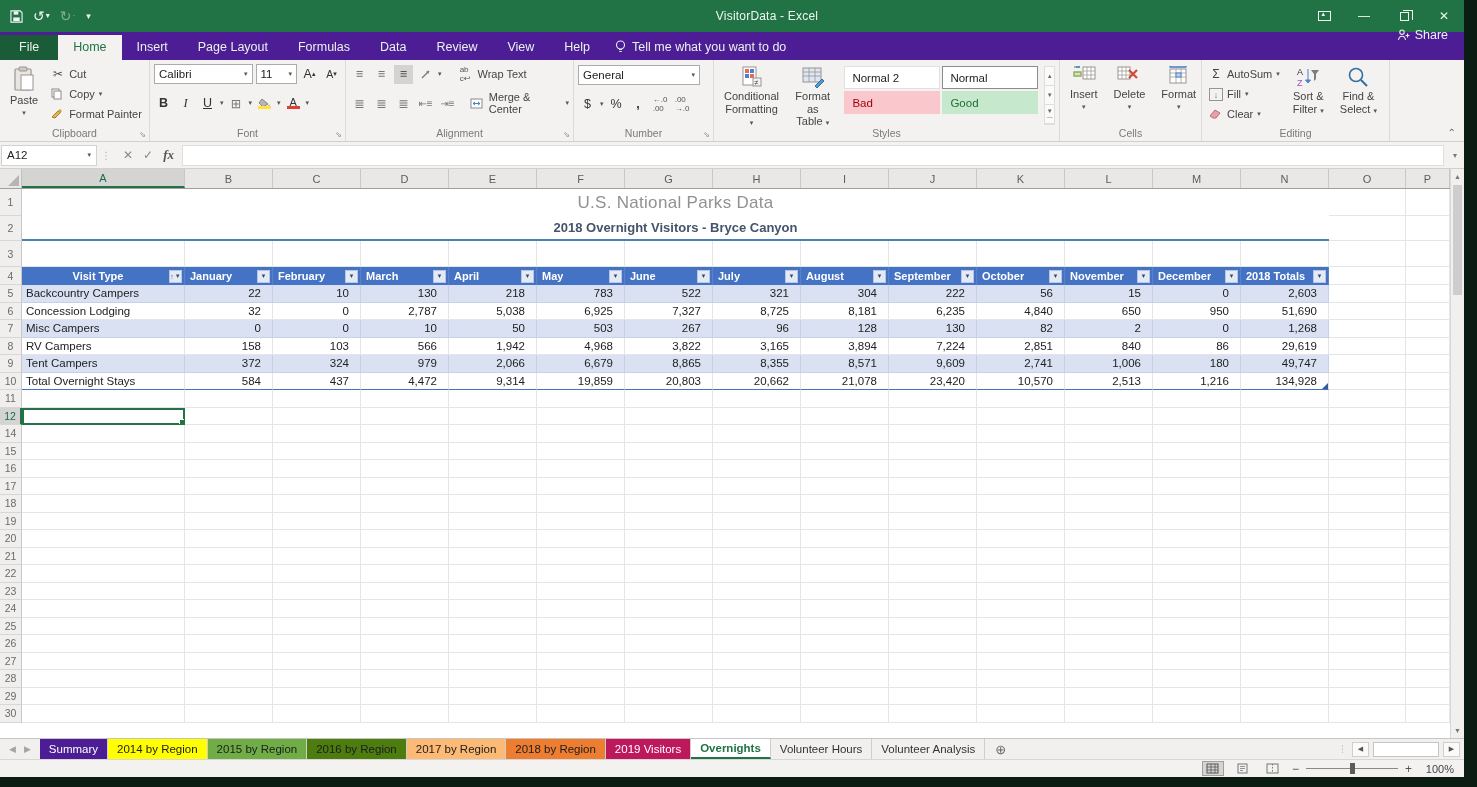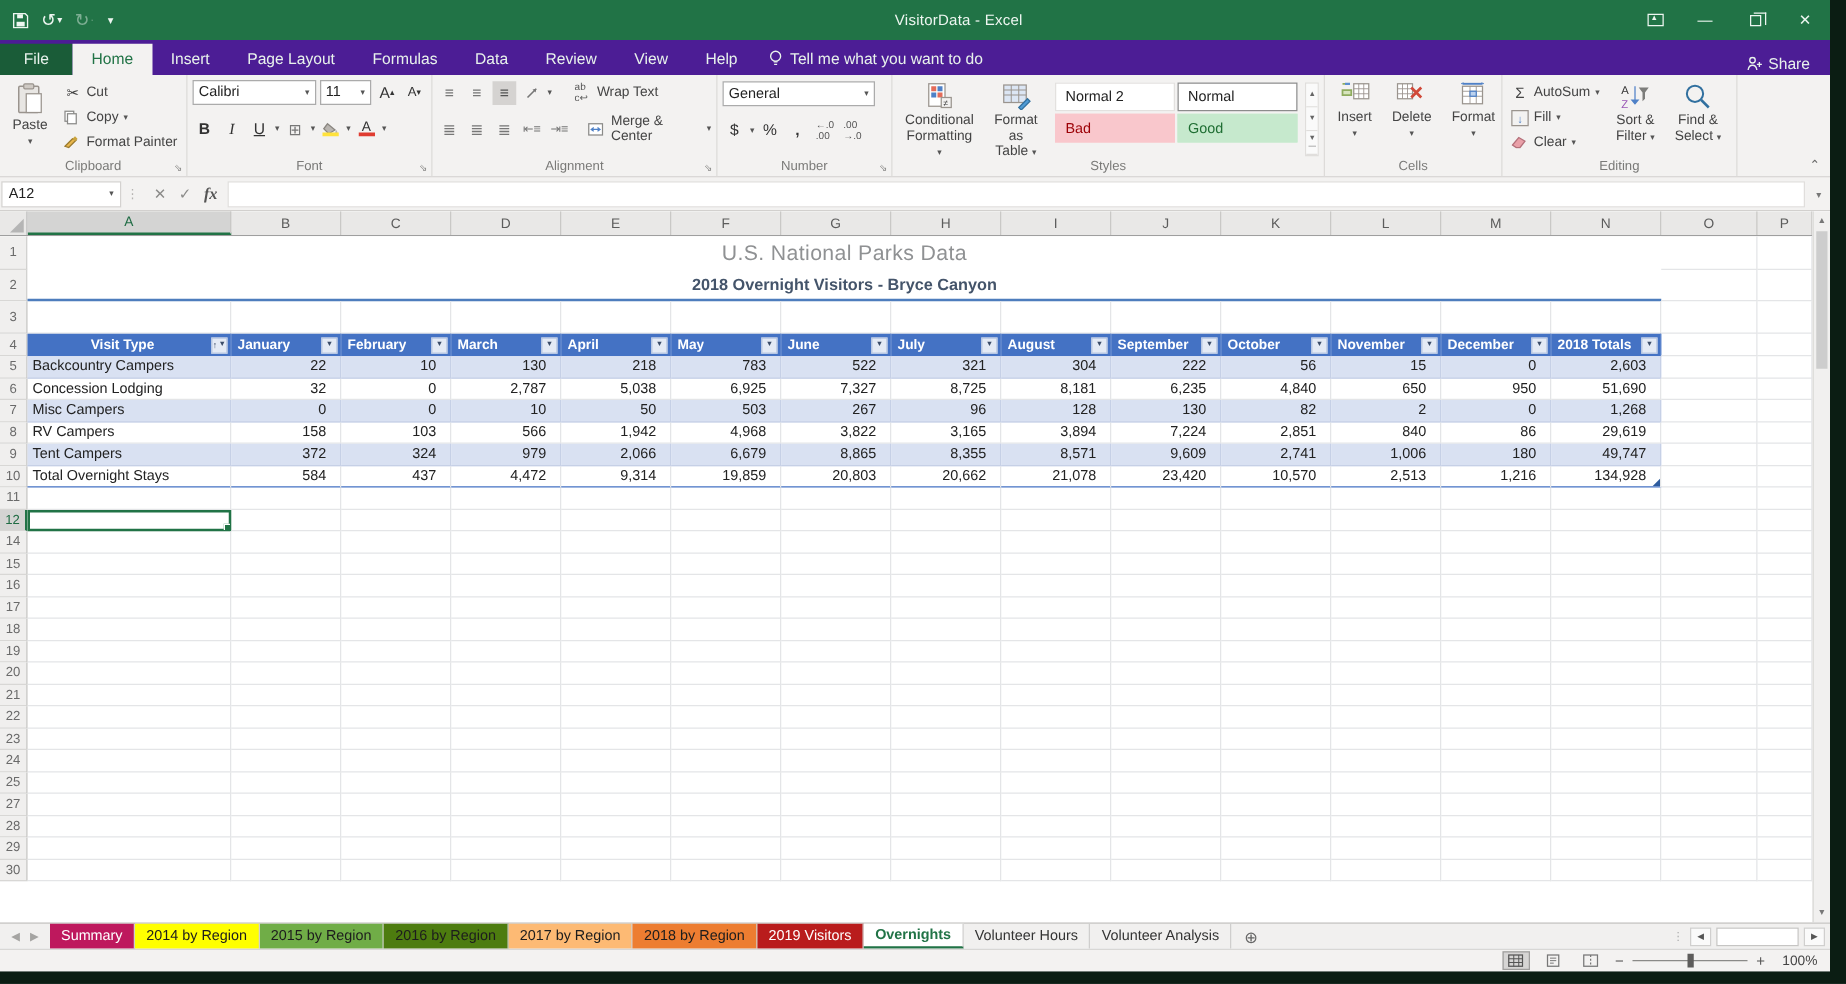--- a/index.html
+++ b/index.html
@@ -19,21 +19,21 @@
   .restore-glyph:before { content:""; position:absolute; top:-3px; left:2px; width:9px; height:9px; border:1px solid #eef6f1; border-bottom:none; border-left:none; }
   .ribbonopt-glyph { width:13px; height:10px; border:1px solid #eef6f1; position:relative; }
   .ribbonopt-glyph:before { content:"▴"; position:absolute; top:-2px; left:3px; font-size:7px; }
 
   
   .tabrow { height:28px; background:#4c1d95; display:flex; align-items:flex-end; color:#e8f2ec; font-size:12.5px; flex:none; }
   .rtab { padding:5px 15px 6px; cursor:default; }
   .rtab.file { background:#1a5c38; padding:5px 19px 6px; }
   .rtab.active { background:#f3f2f1; color:#217346; }
   .tellme { display:flex; align-items:center; gap:6px; margin-left:10px; padding-bottom:6px; }
-  .share-area { margin-left:auto; display:flex; align-items:center; gap:5px; padding:0 16px 2px; }
+  .share-area { margin-left:auto; display:flex; align-items:center; gap:5px; padding:0 16px 18px; }
 
   
   .ribbon { height:82px; background:#f3f2f1; border-bottom:1px solid #d2d0ce; display:flex; flex:none; font-size:11px; color:#444; }
   .rgroup { position:relative; border-right:1px solid #dddbd9; padding:3px 4px 16px; display:flex; gap:4px; }
   .rgroup-label { position:absolute; bottom:2px; left:0; right:0; text-align:center; font-size:10.5px; color:#7a7a78; }
   .launcher { position:absolute; bottom:2px; right:3px; font-size:8px; color:#8a8a88; }
   .bigbtn { display:flex; flex-direction:column; align-items:center; justify-content:flex-start; padding:3px 6px; gap:2px; }
   .bigbtn .cap { text-align:center; line-height:1.15; }
   .dd { font-size:7px; color:#555; }
   .smallstack { display:flex; flex-direction:column; justify-content:space-between; padding:2px 0; }
@@ -957,20 +957,39 @@
             <div class="cell" style="width: 88px;"></div>
             <div class="cell" style="width: 88px;"></div>
             <div class="cell" style="width: 88px;"></div>
             <div class="cell" style="width: 88px;"></div>
             <div class="cell" style="width: 88px;"></div>
             <div class="cell" style="width: 88px;"></div>
             <div class="cell" style="width: 77px;"></div>
             <div class="cell" style="width: 44px;"></div>
           </div>
           <div class="grow" style="height: 17.5px;">
+            <div class="gutter">26</div>
+            <div class="cell" style="width: 163px;"></div>
+            <div class="cell" style="width: 88px;"></div>
+            <div class="cell" style="width: 88px;"></div>
+            <div class="cell" style="width: 88px;"></div>
+            <div class="cell" style="width: 88px;"></div>
+            <div class="cell" style="width: 88px;"></div>
+            <div class="cell" style="width: 88px;"></div>
+            <div class="cell" style="width: 88px;"></div>
+            <div class="cell" style="width: 88px;"></div>
+            <div class="cell" style="width: 88px;"></div>
+            <div class="cell" style="width: 88px;"></div>
+            <div class="cell" style="width: 88px;"></div>
+            <div class="cell" style="width: 88px;"></div>
+            <div class="cell" style="width: 88px;"></div>
+            <div class="cell" style="width: 77px;"></div>
+            <div class="cell" style="width: 44px;"></div>
+          </div>
+          <div class="grow" style="height: 17.5px;">
             <div class="gutter">27</div>
             <div class="cell" style="width: 163px;"></div>
             <div class="cell" style="width: 88px;"></div>
             <div class="cell" style="width: 88px;"></div>
             <div class="cell" style="width: 88px;"></div>
             <div class="cell" style="width: 88px;"></div>
             <div class="cell" style="width: 88px;"></div>
             <div class="cell" style="width: 88px;"></div>
             <div class="cell" style="width: 88px;"></div>
             <div class="cell" style="width: 88px;"></div>
@@ -1048,27 +1067,27 @@
       <div class="vs-btn">▼</div>
     </div>
   </div>
 
   <div class="sheettabs">
     <div class="tabnav">
       <span>◀</span>
       <span>▶</span>
     </div>
     <div style="display:flex;" id="sheet-tabs-container">
-        <div class="stab" style="background: #be185d; color: rgb(255, 255, 255);">Summary</div>
+        <div class="stab" style="background: #4c1d95; color: rgb(255, 255, 255);">Summary</div>
         <div class="stab" style="background: rgb(255, 255, 0); color: rgb(29, 29, 29);">2014 by Region</div>
         <div class="stab" style="background: rgb(112, 173, 71); color: rgb(29, 29, 29);">2015 by Region</div>
         <div class="stab" style="background: #4d7c0f; color: rgb(29, 29, 29);">2016 by Region</div>
         <div class="stab" style="background: #fdba74; color: rgb(29, 29, 29);">2017 by Region</div>
         <div class="stab" style="background: rgb(237, 125, 49); color: rgb(29, 29, 29);">2018 by Region</div>
-        <div class="stab" style="background: #b91c1c; color: rgb(255, 255, 255);">2019 Visitors</div>
+        <div class="stab" style="background: #be185d; color: rgb(255, 255, 255);">2019 Visitors</div>
         <div class="stab active">Overnights</div>
         <div class="stab">Volunteer Hours</div>
         <div class="stab">Volunteer Analysis</div>
       </div>
     <div class="addsheet">
         <span>⊕</span>
       </div>
     <div class="hscroll">
       <span class="hs-dots">⋮</span>
       <span class="hs-btn">◀</span>

